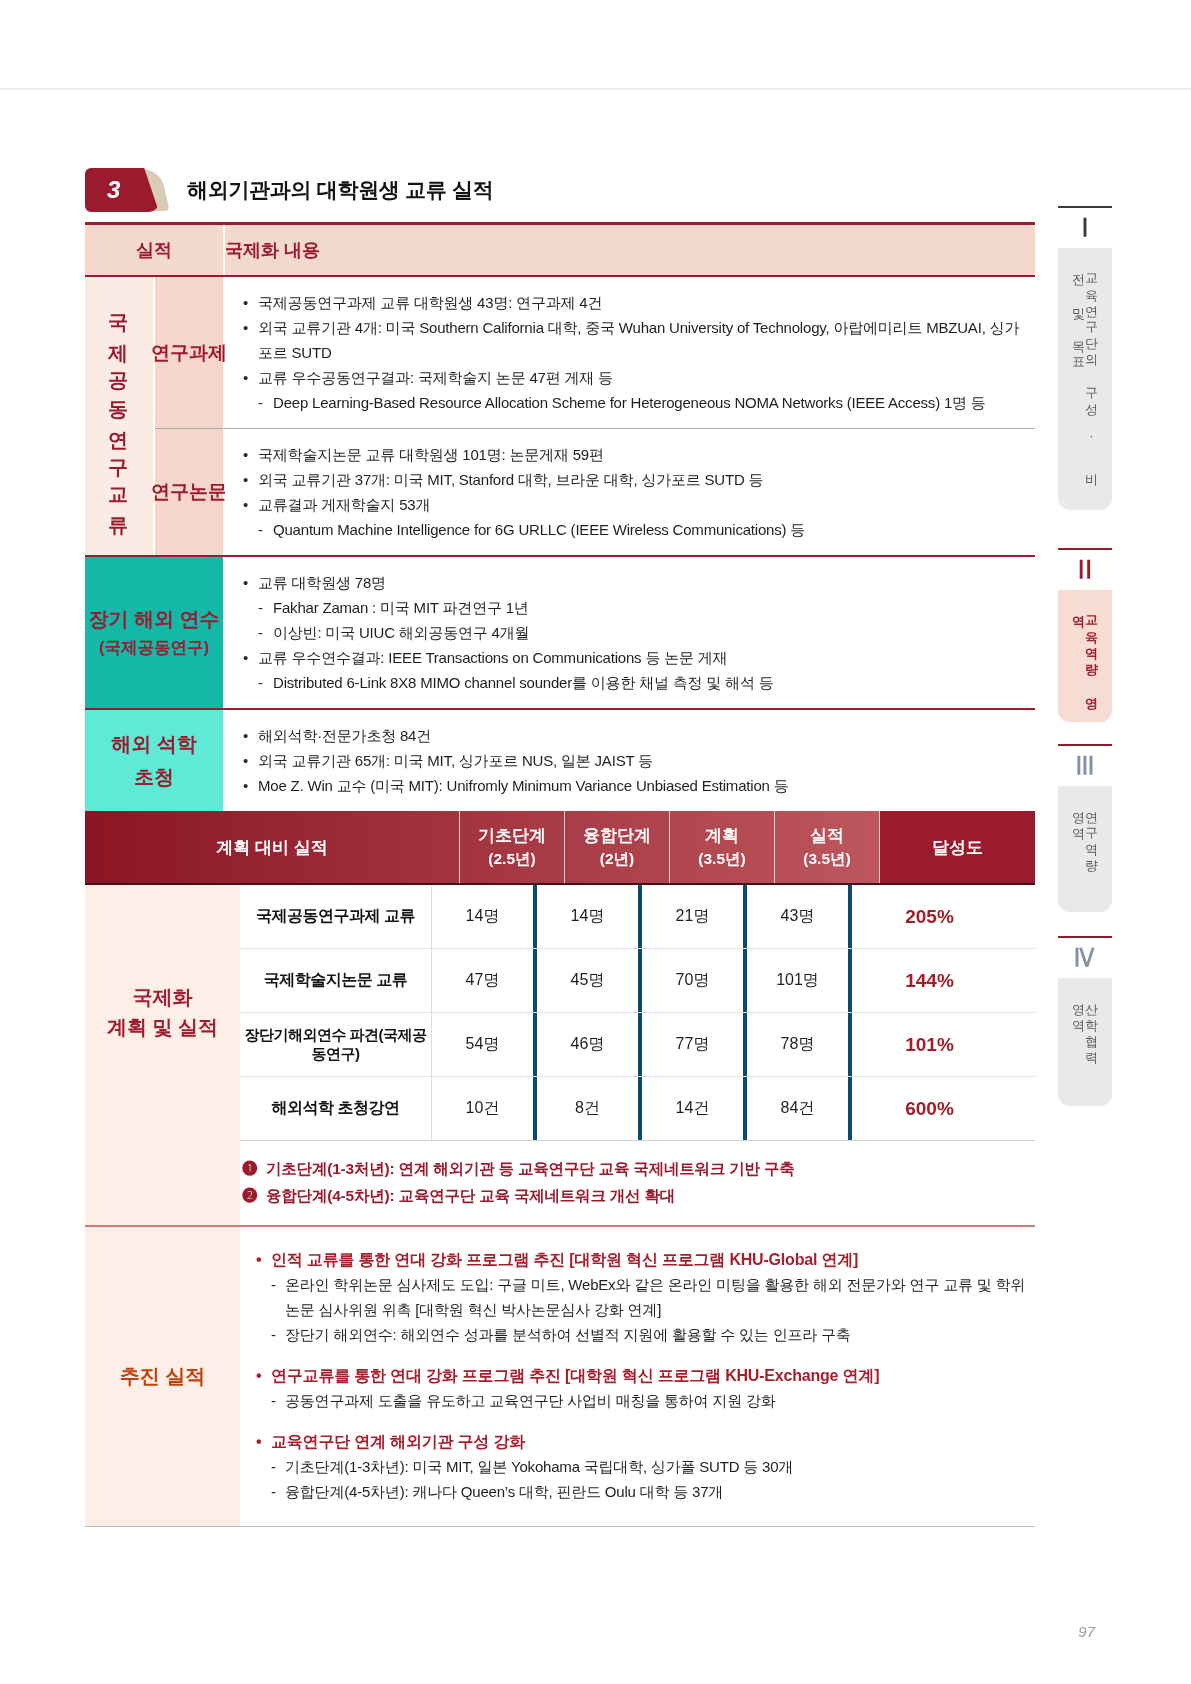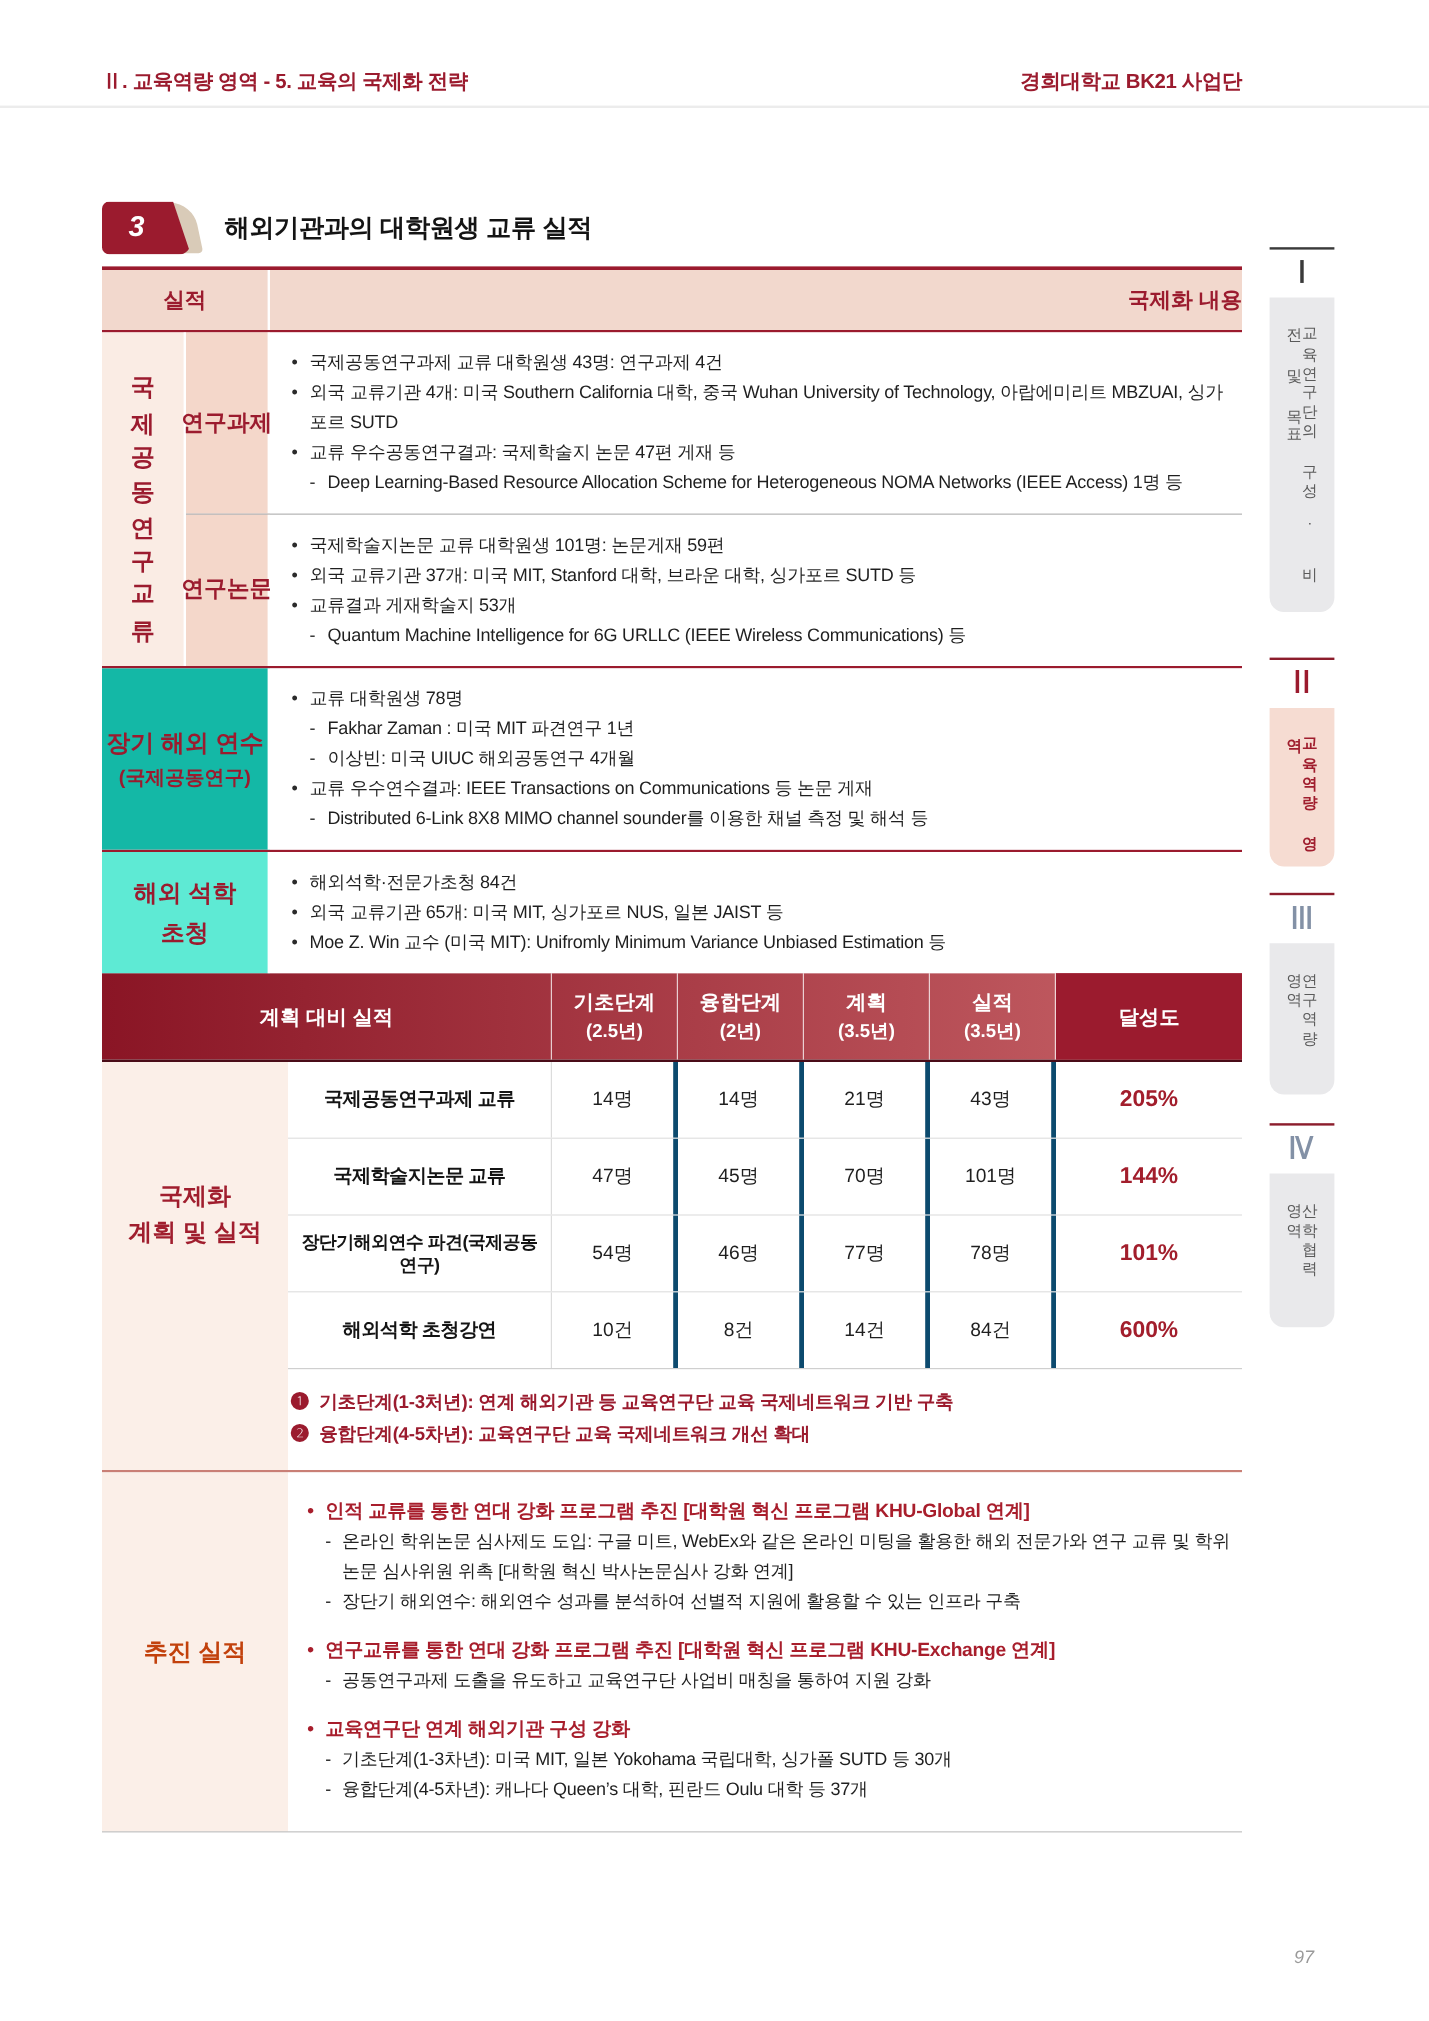--- a/index.html
+++ b/index.html
@@ -19,21 +19,21 @@
   .badge-wrap { position:relative; width:82px; height:44px; flex:none; }
   .badge-fold { position:absolute; right:2px; top:1px; width:34px; height:42px; background:#D9CBB8; border-radius:0 18px 4px 0; transform:skewX(12deg); }
   .badge-red { position:absolute; left:0; top:0; width:74px; height:44px; background:#9B1B2E; border-radius:6px 2px 10px 6px; clip-path:polygon(0 0,80% 0,100% 100%,0 100%); display:flex; align-items:center; padding-left:22px; }
   .badge-num { color:#fff; font-style:italic; font-weight:700; font-size:24px; }
   .section-title { font-size:21px; font-weight:700; color:#141414; margin-left:20px; letter-spacing:-0.3px; }
 
   
   .t1 { border-top:3px solid #9B1B2E; }
   .t1-head { display:flex; height:52px; background:#F2D8CD; border-bottom:2px solid #9B1B2E; }
   .t1-head .c1 { width:140px; border-right:2px solid #fff; display:flex; align-items:center; justify-content:center; }
-  .t1-head .c2 { flex:1; display:flex; align-items:center; justify-content:flex-end; }
+  .t1-head .c2 { flex:1; display:flex; align-items:center; justify-content:flex-start; }
   .t1-head span { color:#9B1B2E; font-weight:700; font-size:18px; }
 
   .t1-row { display:flex; border-bottom:2px solid #9B1B2E; }
   .lab1 { width:70px; flex:none; background:#FAECE4; border-right:2px solid #fff; display:flex; align-items:center; justify-content:center; }
   .vlabel { writing-mode:vertical-rl; text-orientation:upright; letter-spacing:9px; color:#9B1B2E; font-weight:700; font-size:20px; }
   .t1-inner { flex:1; display:flex; flex-direction:column; }
   .subrow { display:flex; }
   .subrow + .subrow { border-top:1px solid #a9a9a9; }
   .lab2 { width:70px; flex:none; background:#F4D7CA; border-right:2px solid #fff; display:flex; align-items:center; justify-content:center; text-align:center; color:#9B1B2E; font-weight:700; font-size:19px; line-height:1.25; word-break:keep-all; padding:0 6px; }
   .cell-lines { flex:1; padding:13px 10px 13px 18px; background:#fff; }
@@ -57,21 +57,21 @@
   .t2-head .hcr { width:155px; background:#9B1B2E; border-right:none; }
   .t2-head .h1 { color:#fff; font-weight:700; font-size:17px; }
   .t2-head .h2 { color:#fff; font-weight:700; font-size:15.5px; margin-top:2px; }
 
   .t2-body { display:flex; border-bottom:2px solid #C97F76; }
   .t2-grouplab { width:155px; flex:none; background:#FBEFE8; display:flex; flex-direction:column; align-items:center; justify-content:center; padding-bottom:86px; text-align:center; }
   .t2-grouplab .g1, .t2-grouplab .g2 { color:#A01E2E; font-weight:700; font-size:20px; white-space:nowrap; line-height:1.5; }
   .t2-right { flex:1; display:flex; flex-direction:column; }
   .pr { display:flex; height:64px; border-bottom:1px solid #e0e0e0; }
   .pr:nth-child(4) { border-bottom:1px solid #cfcfcf; }
-  .pr .plab { width:220px; flex:none; display:flex; align-items:center; justify-content:center; font-weight:700; font-size:16px; color:#141414; border-right:1px solid #dcdcdc; text-align:center; letter-spacing:-0.5px; padding:0 4px; }
+  .pr .plab { width:192px; flex:none; display:flex; align-items:center; justify-content:center; font-weight:700; font-size:16px; color:#141414; border-right:1px solid #dcdcdc; text-align:center; letter-spacing:-0.5px; padding:0 4px; }
   .pr .pv { width:105px; flex:none; display:flex; align-items:center; justify-content:center; font-size:16px; color:#1f1f1f; border-right:4px solid #0c4a6e; }
   .pr .prt { width:155px; flex:none; display:flex; align-items:center; justify-content:center; font-weight:700; font-size:19px; color:#A21E2C; }
   .fnblock { padding:14px 8px 16px 2px; }
   .fn { display:flex; color:#9B1B2E; font-weight:700; font-size:15.5px; line-height:27px; letter-spacing:-0.2px; }
   .fn .fm { width:24px; flex:none; }
 
   
   .promo { display:flex; border-bottom:1px solid #b9b9b9; }
   .promo-lab { width:155px; flex:none; background:#FBEFE8; display:flex; align-items:center; justify-content:center; }
   .promo-lab span { color:#c2410c; font-weight:700; font-size:20px; white-space:nowrap; }
@@ -95,24 +95,20 @@
   .tab-iii { top:744px; }  .tab-iii .side-rule { background:#8C1D2C; } .tab-iii .side-num { color:#8391A6; } .tab-iii .side-body { height:126px; }
   .tab-iv  { top:936px; }  .tab-iv .side-rule { background:#8C1D2C; } .tab-iv .side-num { color:#8391A6; } .tab-iv .side-body { height:128px; }
 
   .page-num { position:absolute; right:96px; bottom:44px; color:#9a9a9a; font-size:15px;font-style:italic; }
 </style>
 </head>
 <body>
 
 <div class="page">
 
-  <div class="doc-header">
-    <span class="hl">Ⅱ. 교육역량 영역 - 5. 교육의 국제화 전략</span>
-    <span class="hr">경희대학교 BK21 사업단</span>
-  </div>
   <div class="hdr-rule"></div>
 
   <div class="content">
 
     <div class="section-head">
       <div class="badge-wrap">
         <div class="badge-fold"></div>
         <div class="badge-red">
           <span class="badge-num">3</span>
         </div>

